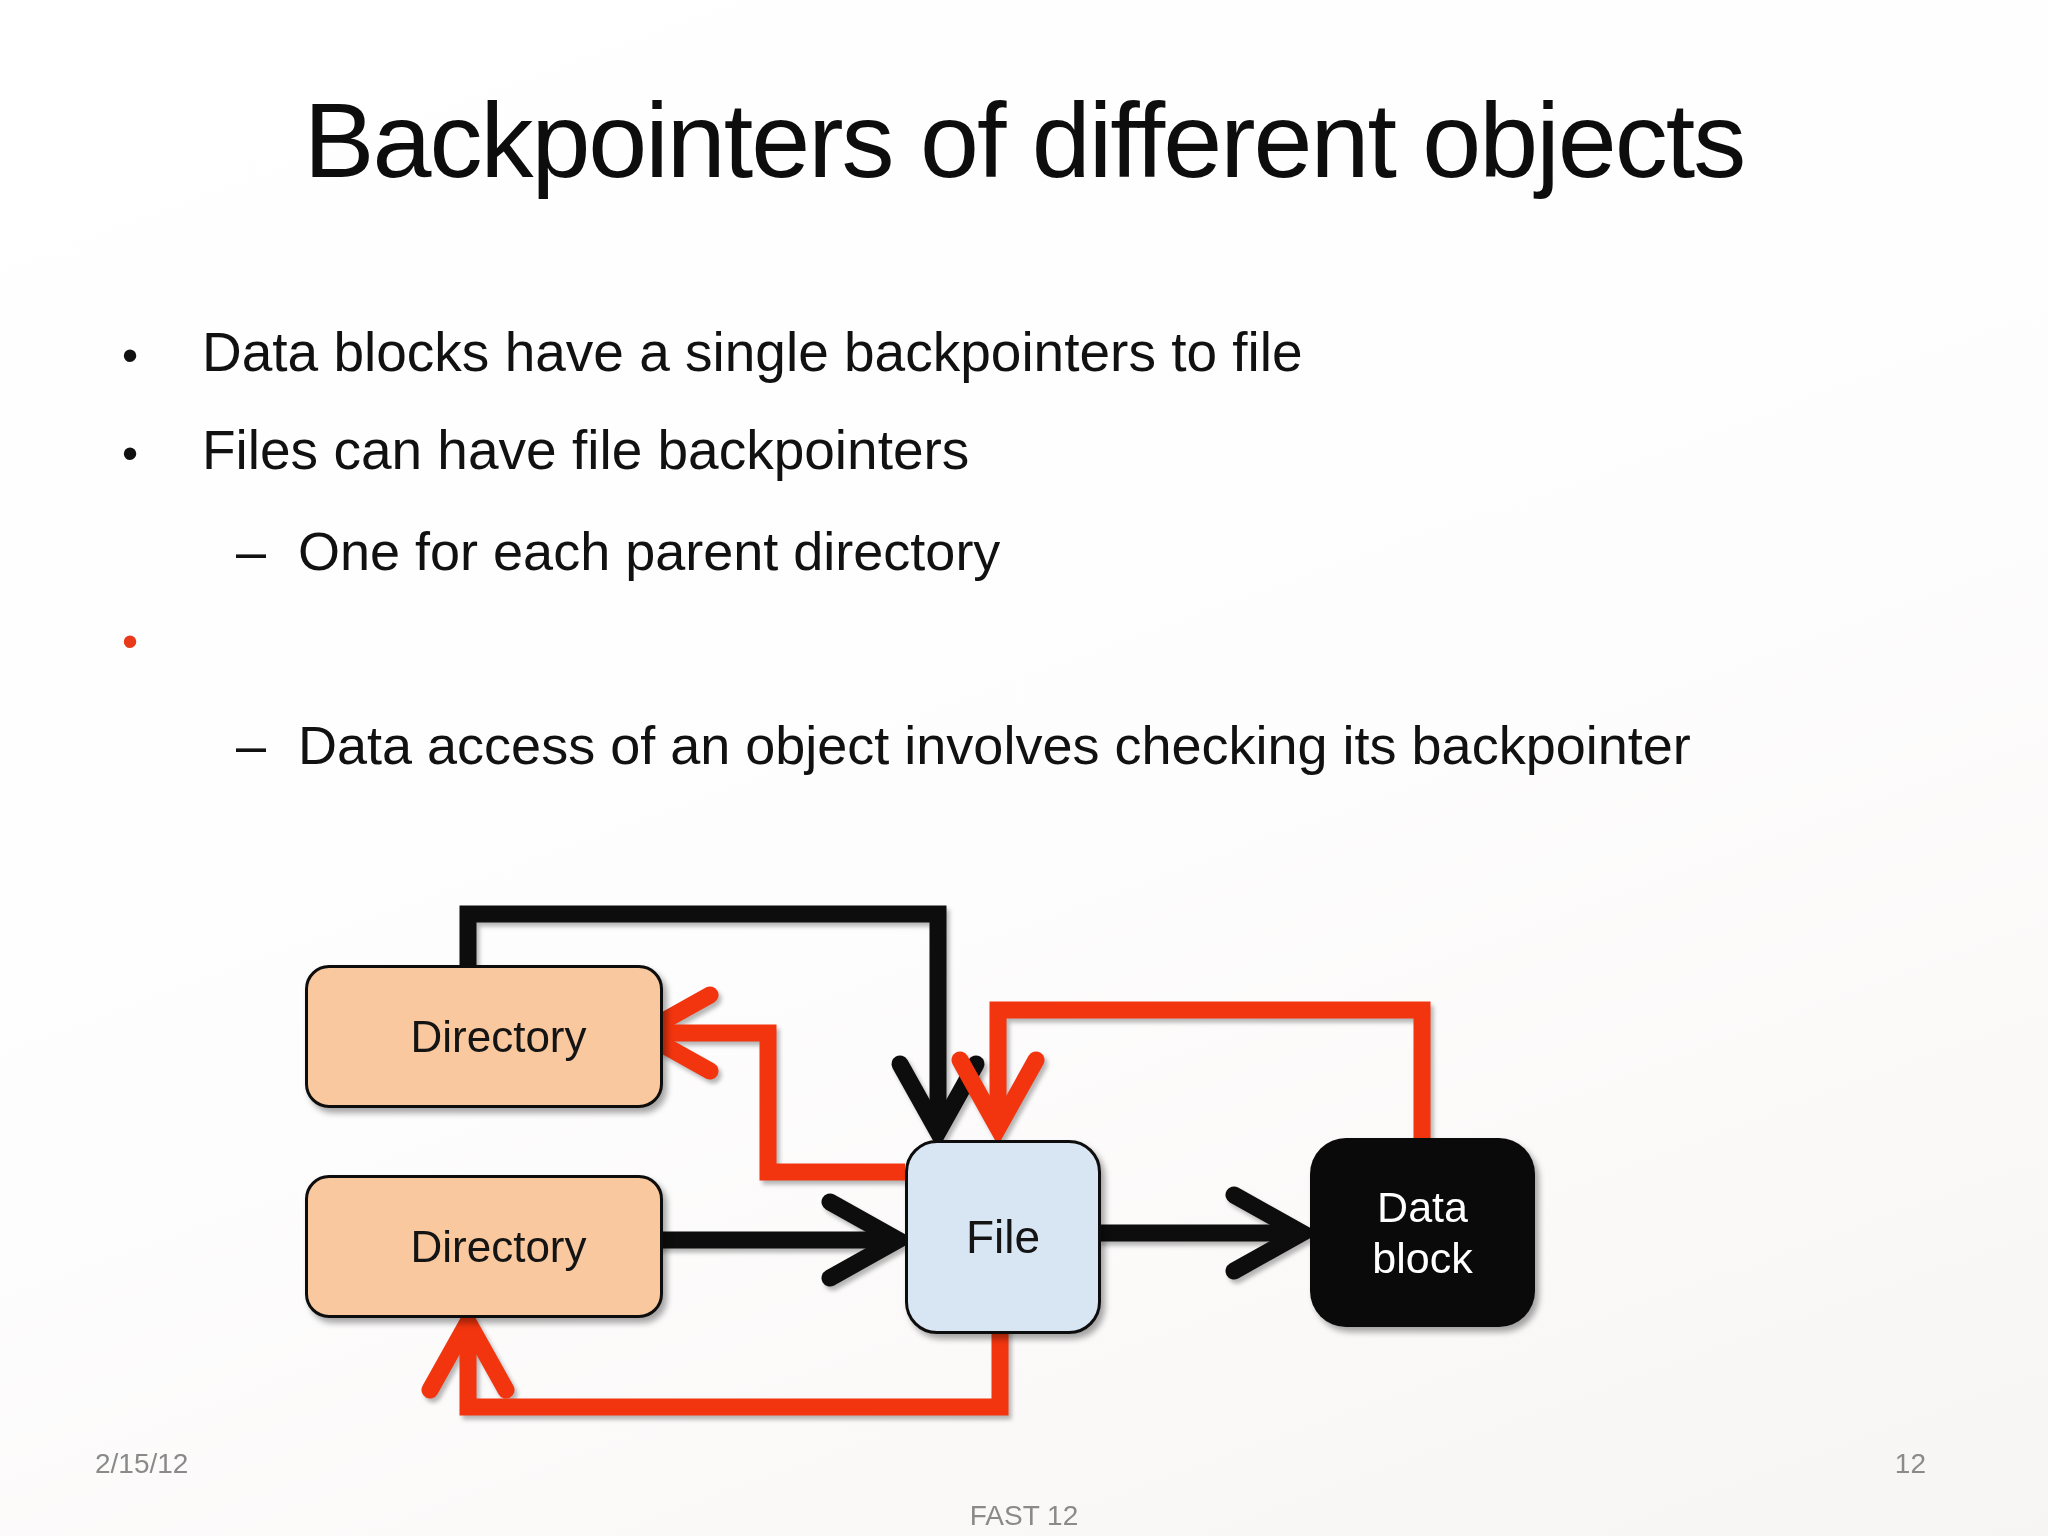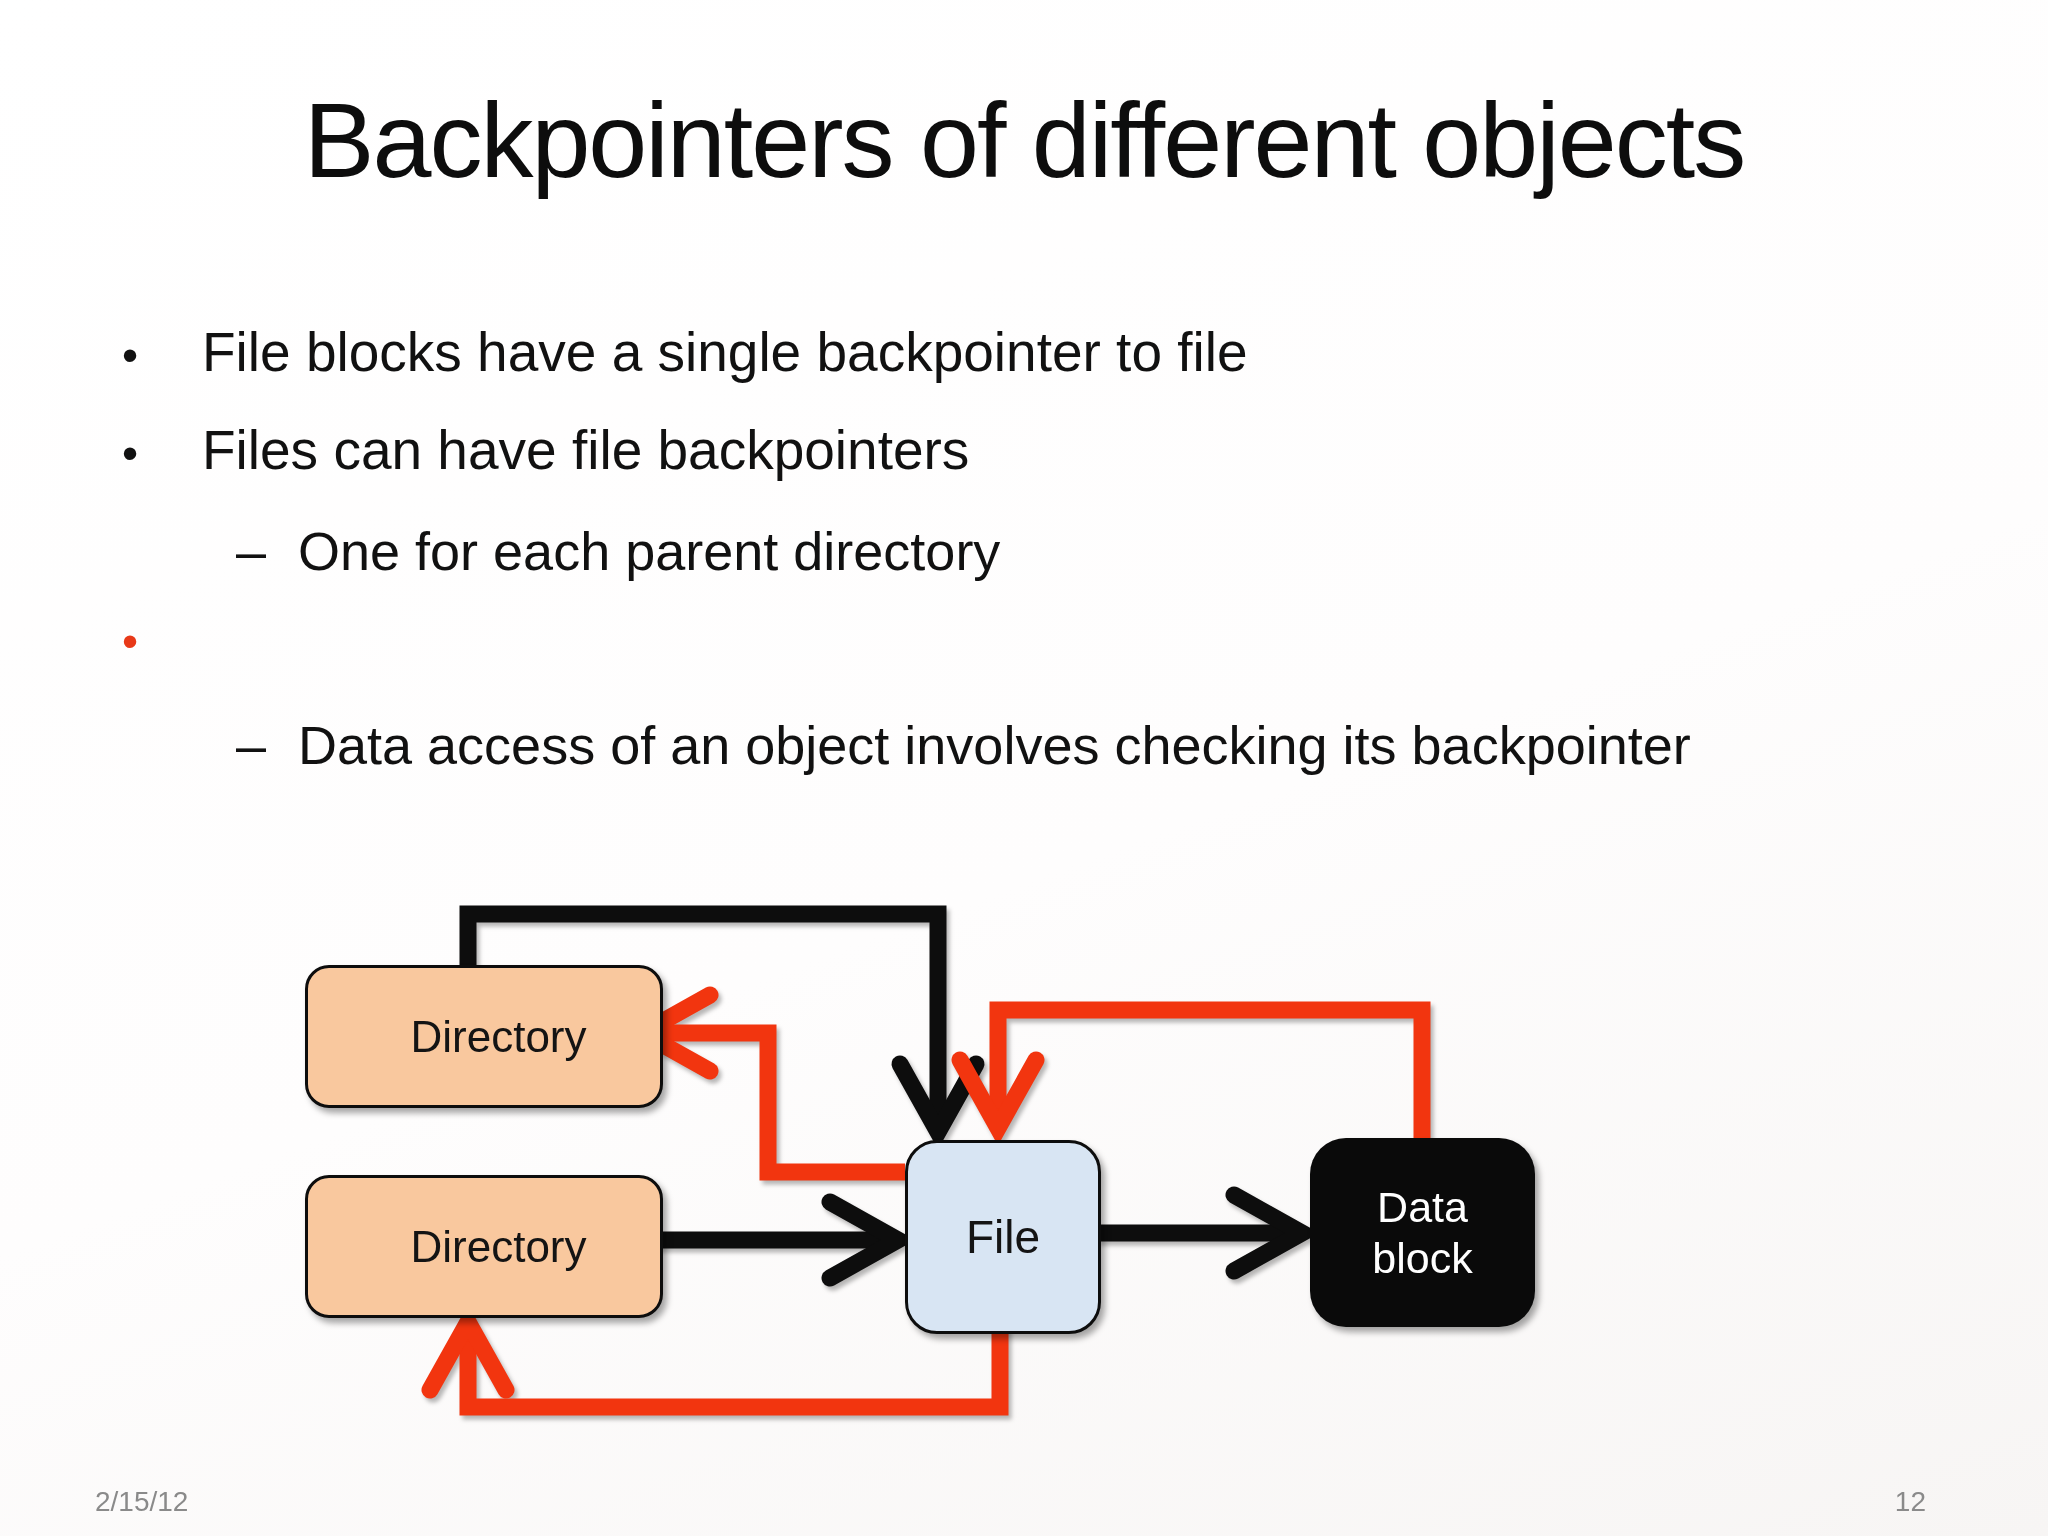--- a/index.html
+++ b/index.html
@@ -50,35 +50,35 @@
     background:#D8E5F3;border:3px solid #0d0d0d;border-radius:32px;
     font-size:46px;color:#141414;
   }
   .node-data{
     left:1310px;top:1138px;width:225px;height:189px;
     background:#0a0a0a;border-radius:36px;
     font-size:43px;color:#ffffff;line-height:1.18;
   }
   .node-data .lbl{width:150px;}
 
-  .footer-item{position:absolute;font-size:28px;color:#8A8A8A;margin-top:38px;}
+  .footer-item{position:absolute;font-size:28px;color:#8A8A8A;}
   .footer-date{left:95px;top:1448px;}
   .footer-venue{left:0;width:100%;text-align:center;top:1500px;}
   .footer-page{right:122px;top:1448px;}
 </style>
 </head>
 <body>
 
 <div class="slide">
 
   <div class="title">Backpointers of different objects</div>
 
   <div class="bullet l1 b1">
     <span class="marker">•</span>
-    <span class="txt">File blocks have a single backpointer to file</span>
+    <span class="txt">Data blocks have a single backpointers to file</span>
   </div>
   <div class="bullet l1 b2">
     <span class="marker">•</span>
     <span class="txt">Files can have file backpointers</span>
   </div>
   <div class="bullet l2 b3">
     <span class="marker">–</span>
     <span class="txt">One for each parent directory</span>
   </div>
   <div class="bullet l1 b4 red">

